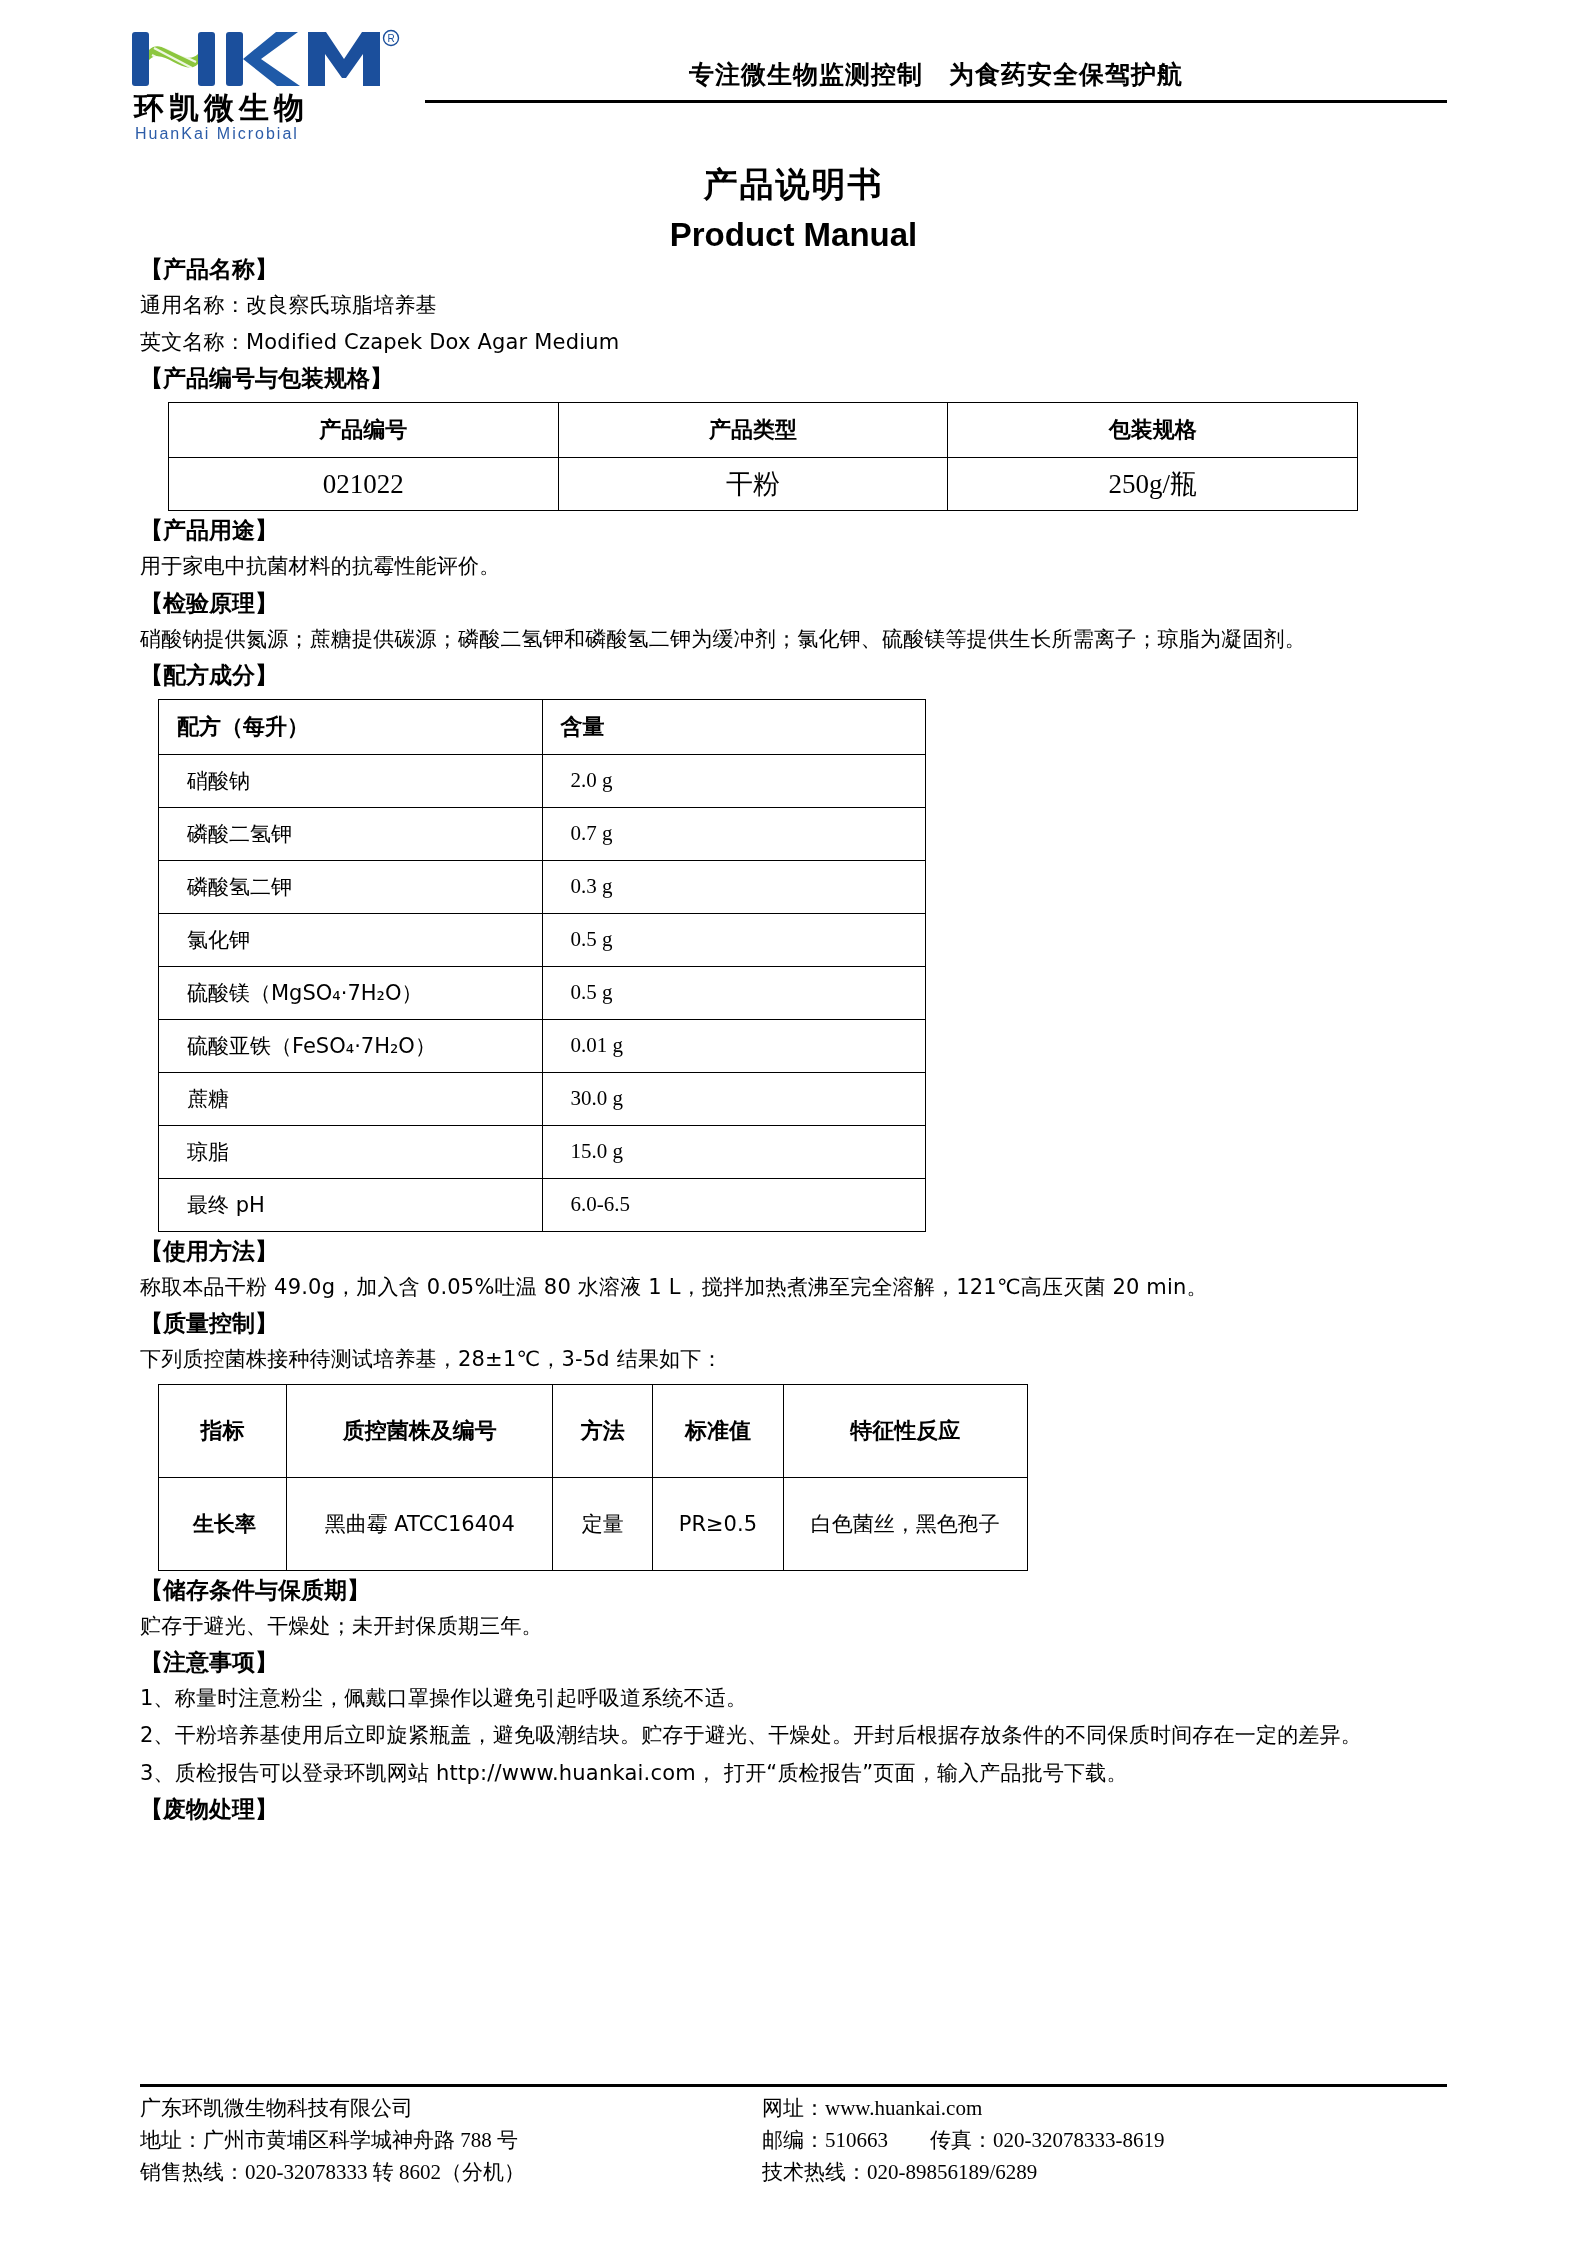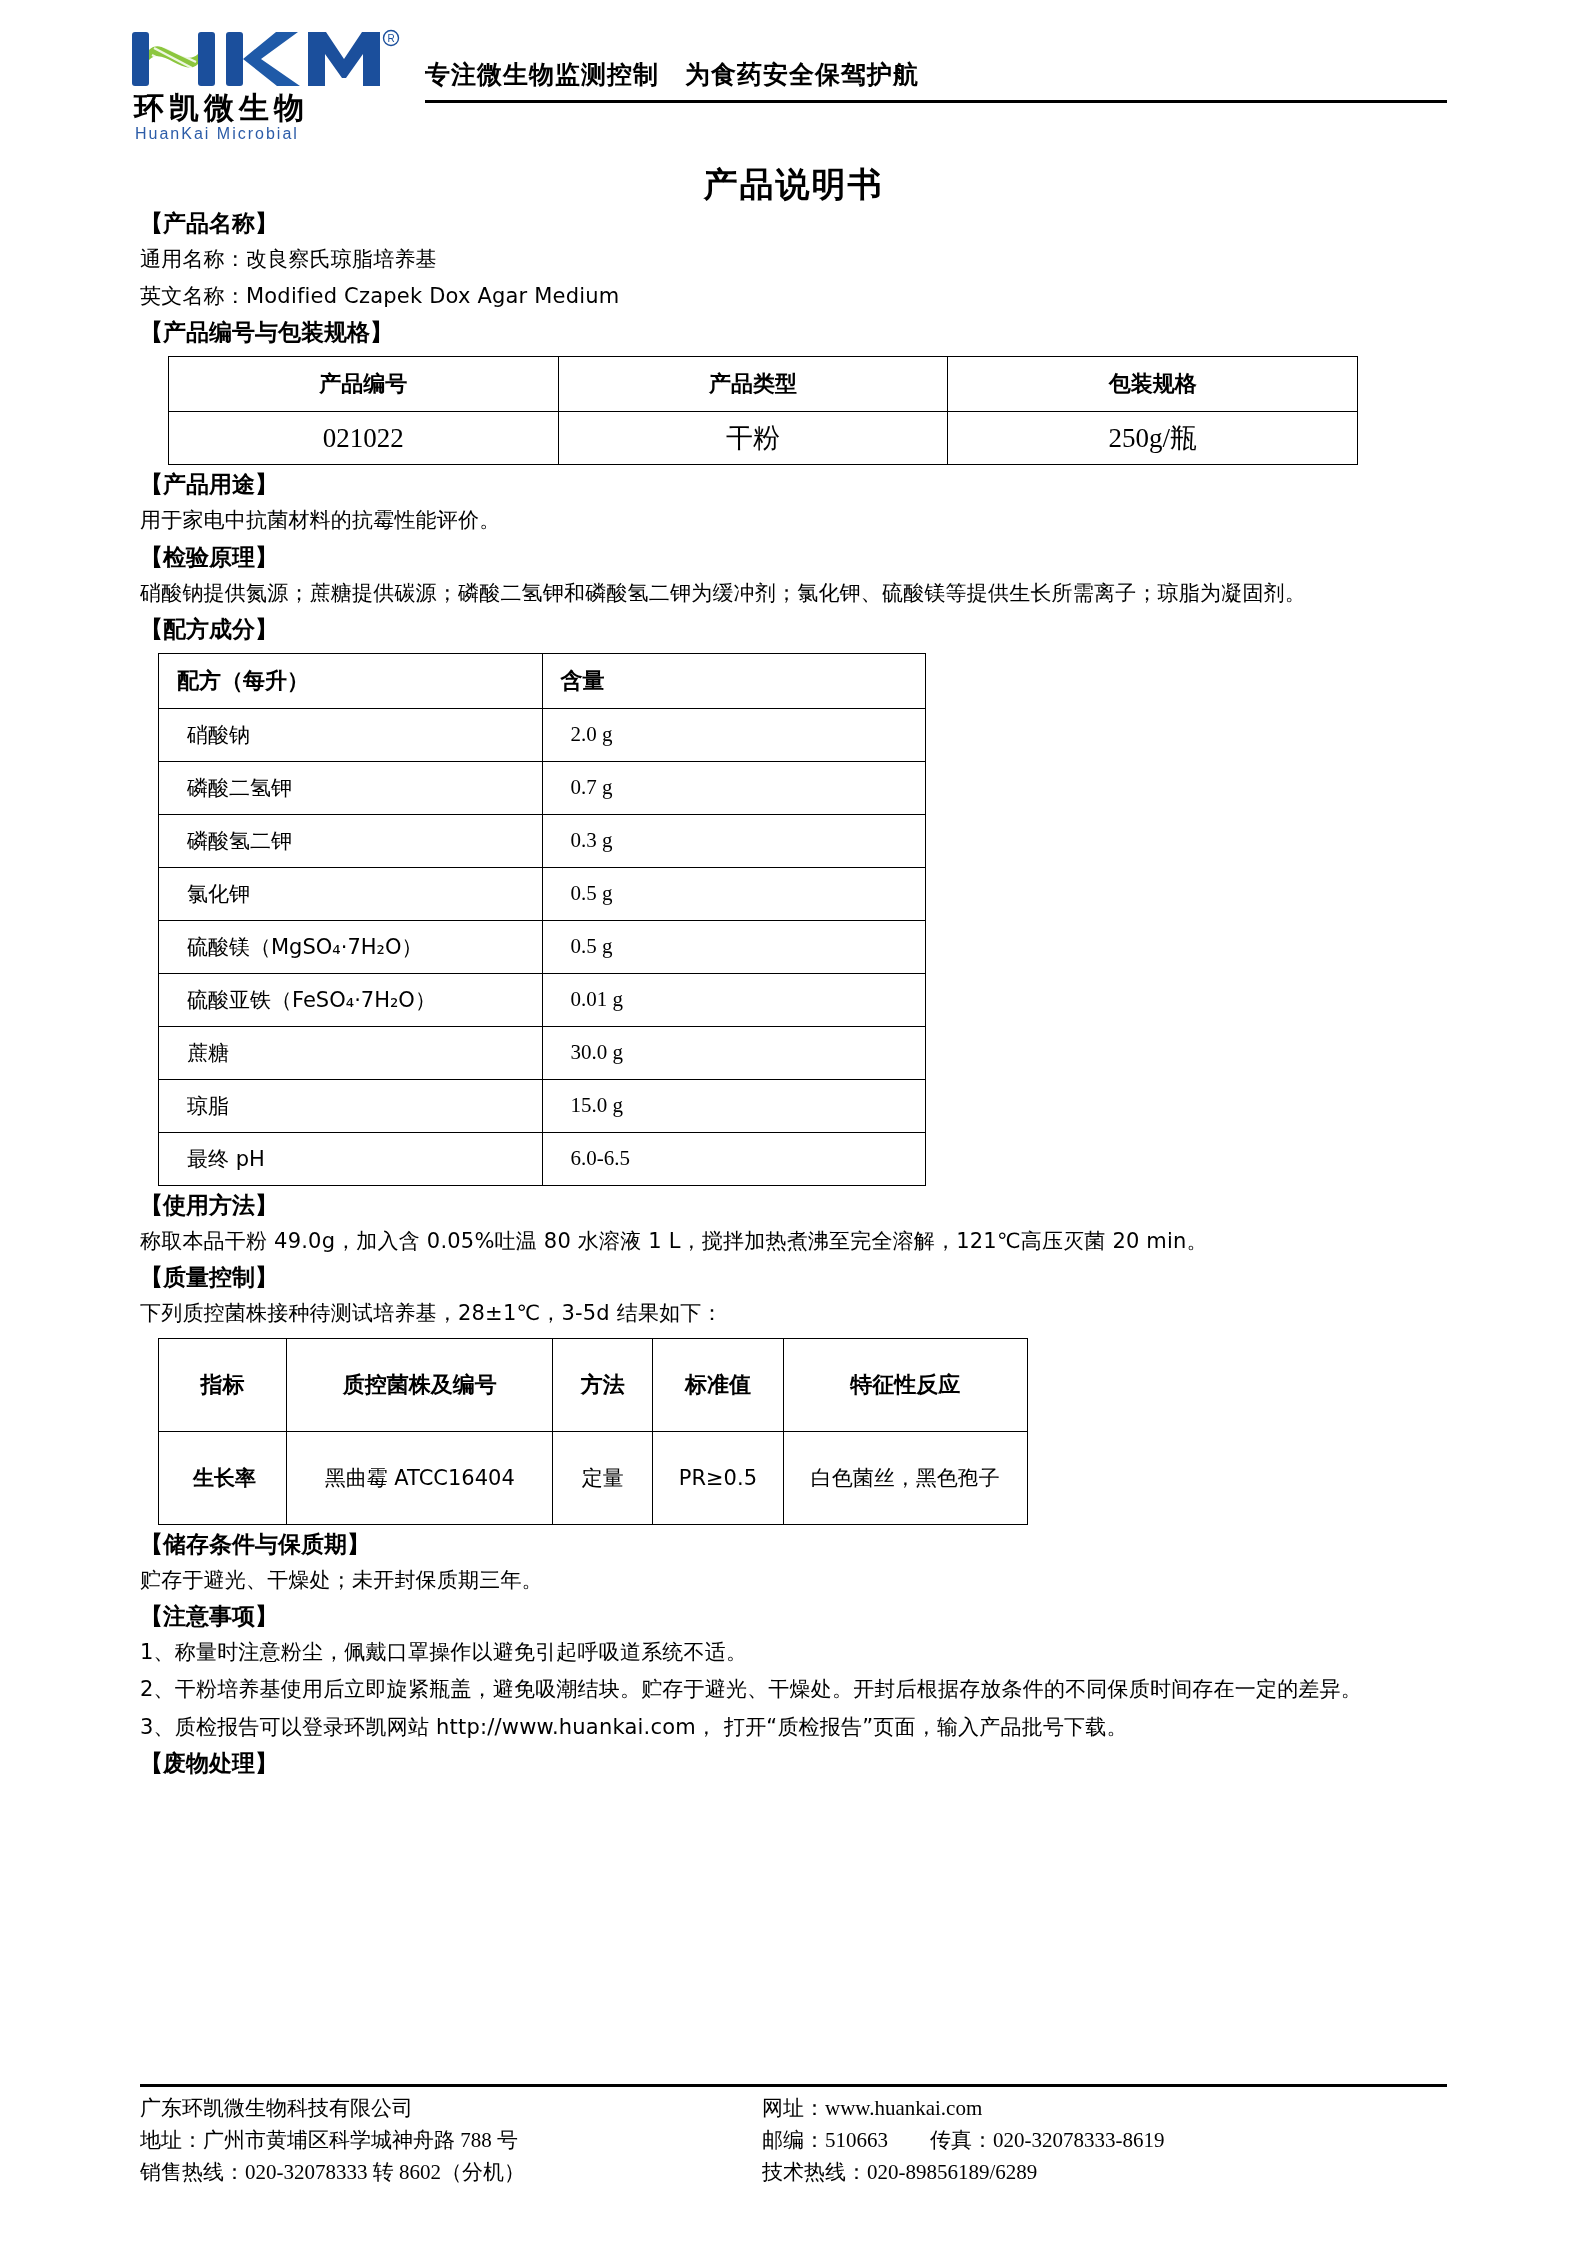--- a/index.html
+++ b/index.html
@@ -63,20 +63,21 @@
   .tagline-wrap {
     position: absolute;
     left: 285px;
     right: 0;
     top: 58px;
   }
   .tagline {
     font-family: "DejaVu Sans", "Liberation Sans", sans-serif;
     font-size: 25px;
     font-weight: 600;
+    text-align: center;
     letter-spacing: 1px;
     white-space: pre;
   }
   .header-rule {
     position: absolute;
     left: 285px;
     right: 0px;
     top: 100px;
     border-top: 3px solid #000;
   }
@@ -245,20 +246,21 @@
       <div class="logo-en">HuanKai Microbial</div>
     </div>
 
     <div class="tagline-wrap">
       <div class="tagline">专注微生物监测控制　为食药安全保驾护航</div>
     </div>
     <div class="header-rule"></div>
   </div>
 
   <div class="doc-title-cn">产品说明书</div>
+  <div class="doc-title-en">Product Manual</div>
 
   <div class="sec-head">【产品名称】</div>
   <div class="body-line">
     <span>通用名称：</span><span>改良察氏琼脂培养基</span>
   </div>
   <div class="body-line">
     <span>英文名称：</span><span>Modified Czapek Dox Agar Medium</span>
   </div>
 
   <div class="sec-head">【产品编号与包装规格】</div>

